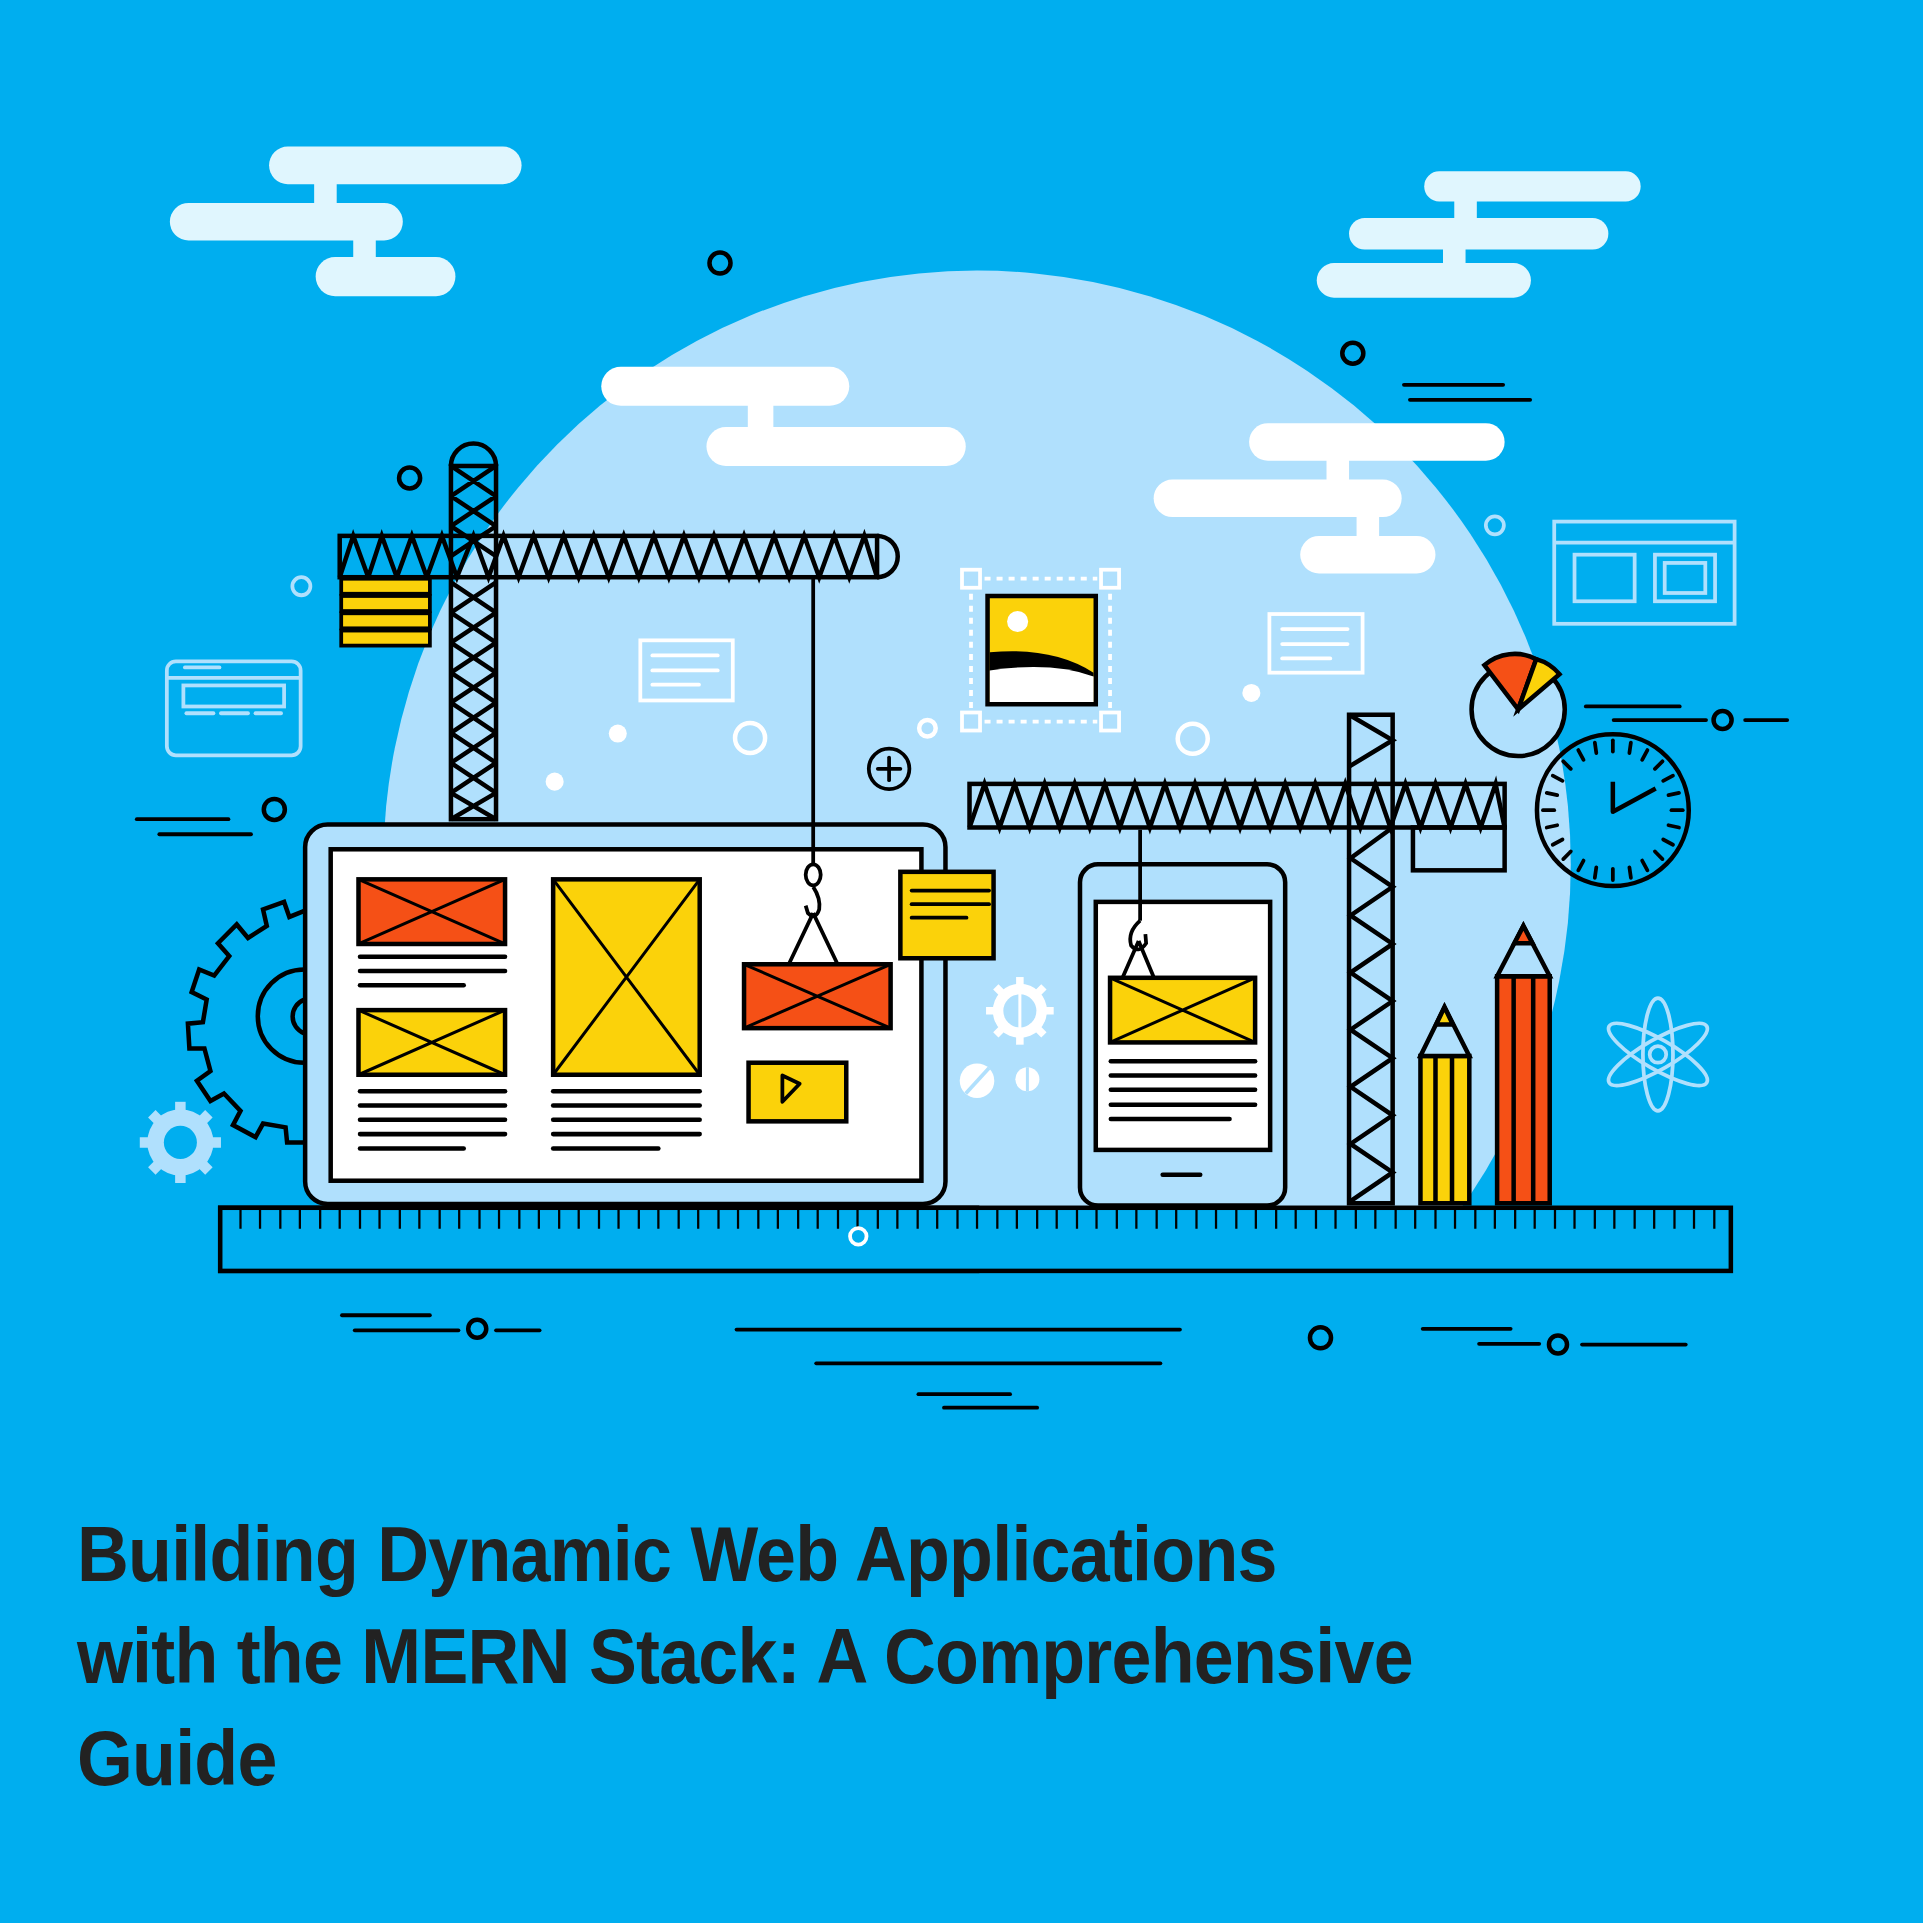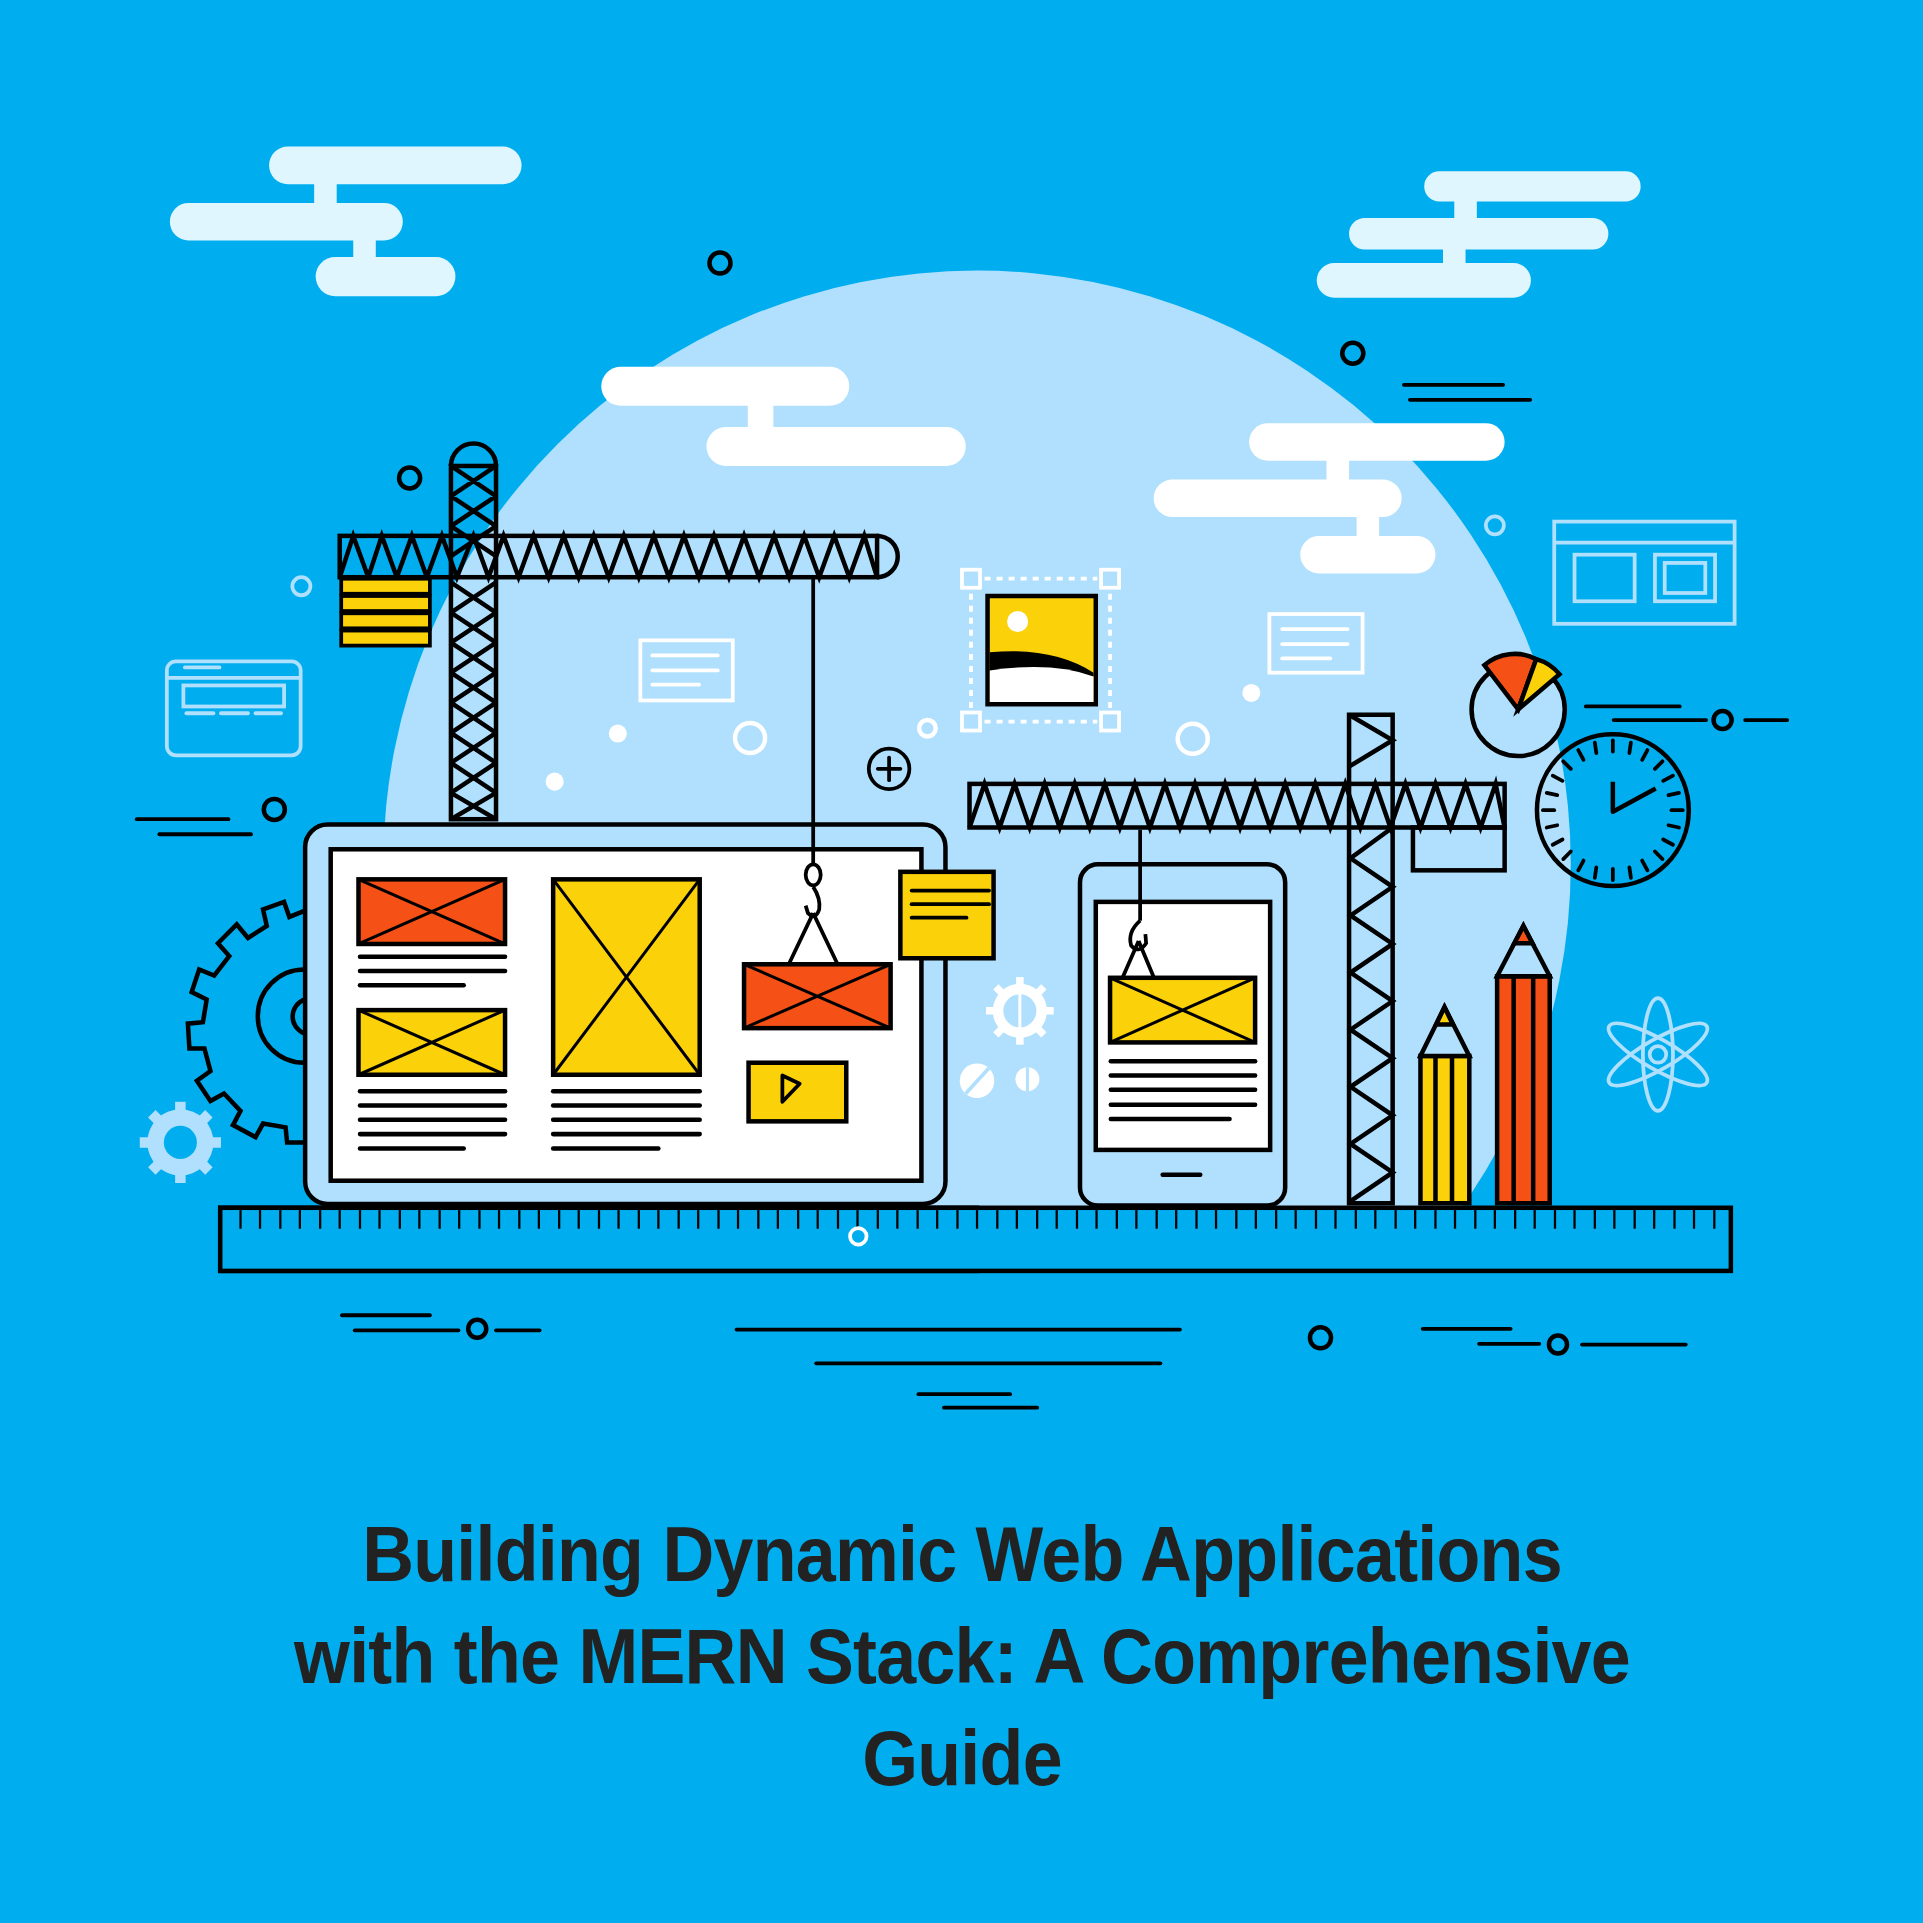--- a/index.html
+++ b/index.html
@@ -11,21 +11,20 @@
     font-family: "Liberation Sans", "DejaVu Sans", sans-serif;
   }
   .illustration {
     position: absolute; left: 0; top: 0;
     width: 1924px; height: 1428px;
   }
   .title-block {
     position: absolute;
     left: 0; top: 1503px;
     width: 1924px;
-    text-align: center;
   }
   .title-line {
     display: block;
     color: #222222;
     font-weight: bold;
     font-size: 78px;
     line-height: 102px;
     letter-spacing: -0.8px;
     transform: scaleX(0.92);
   }

